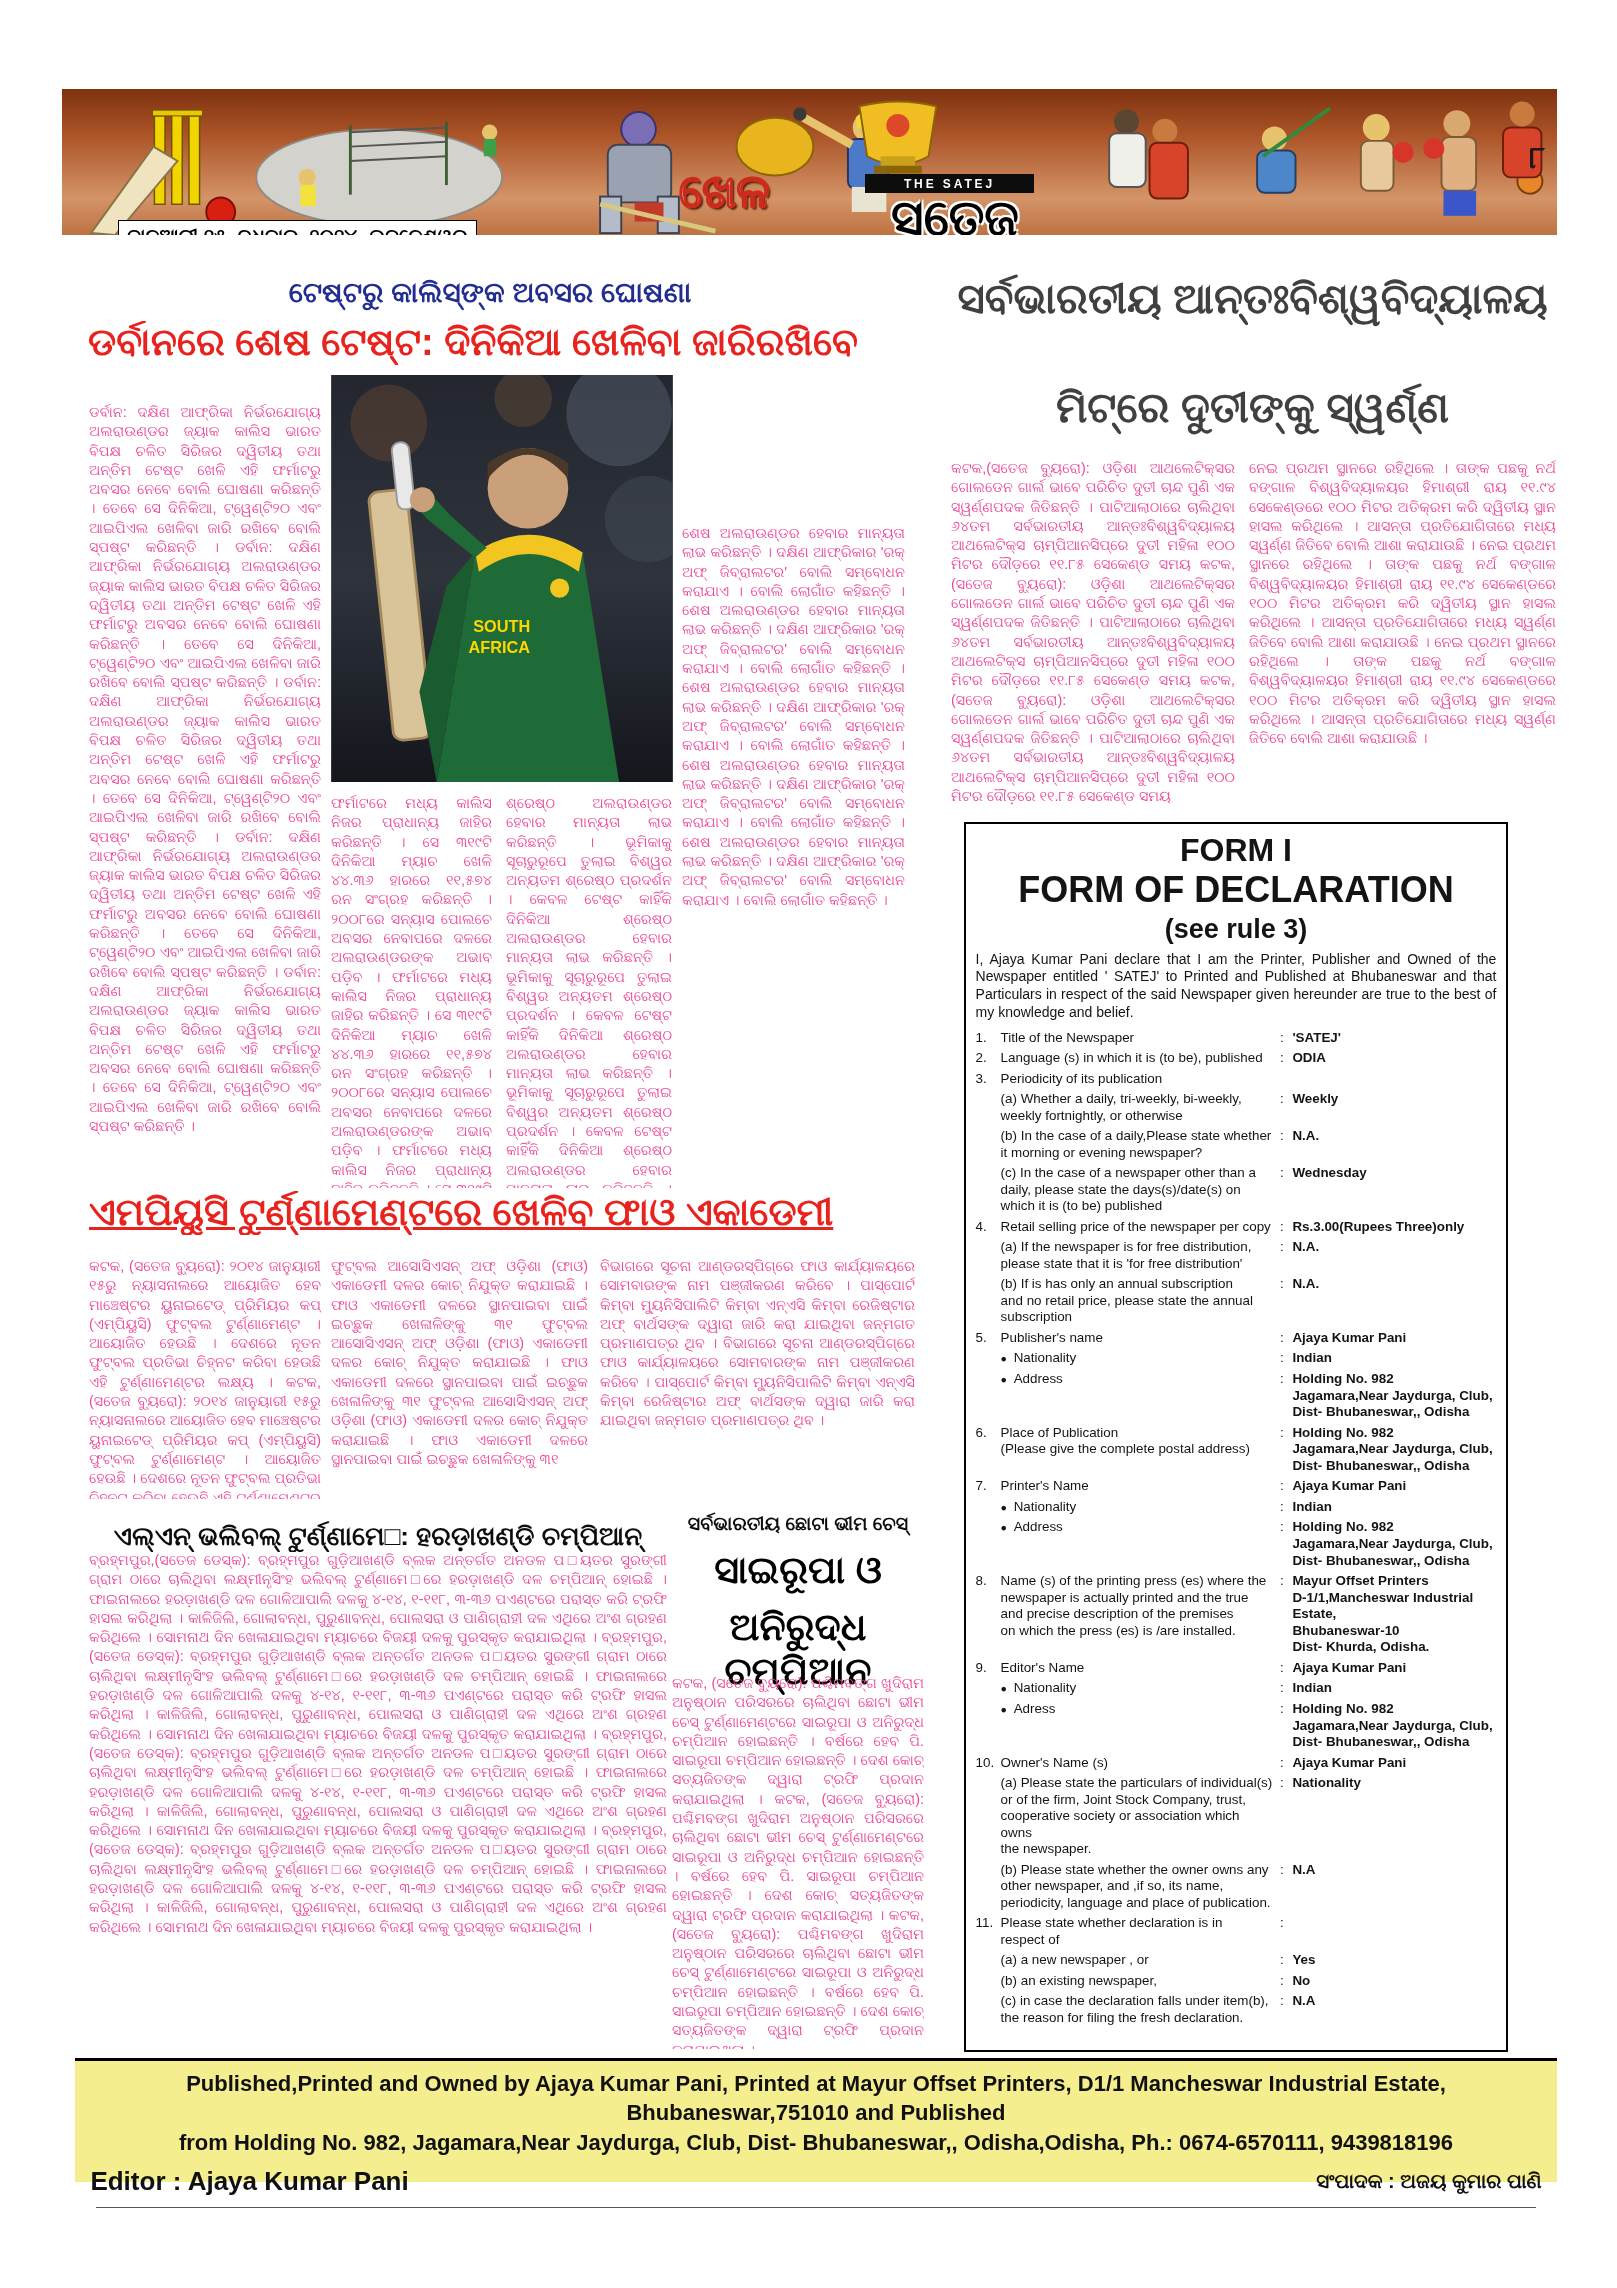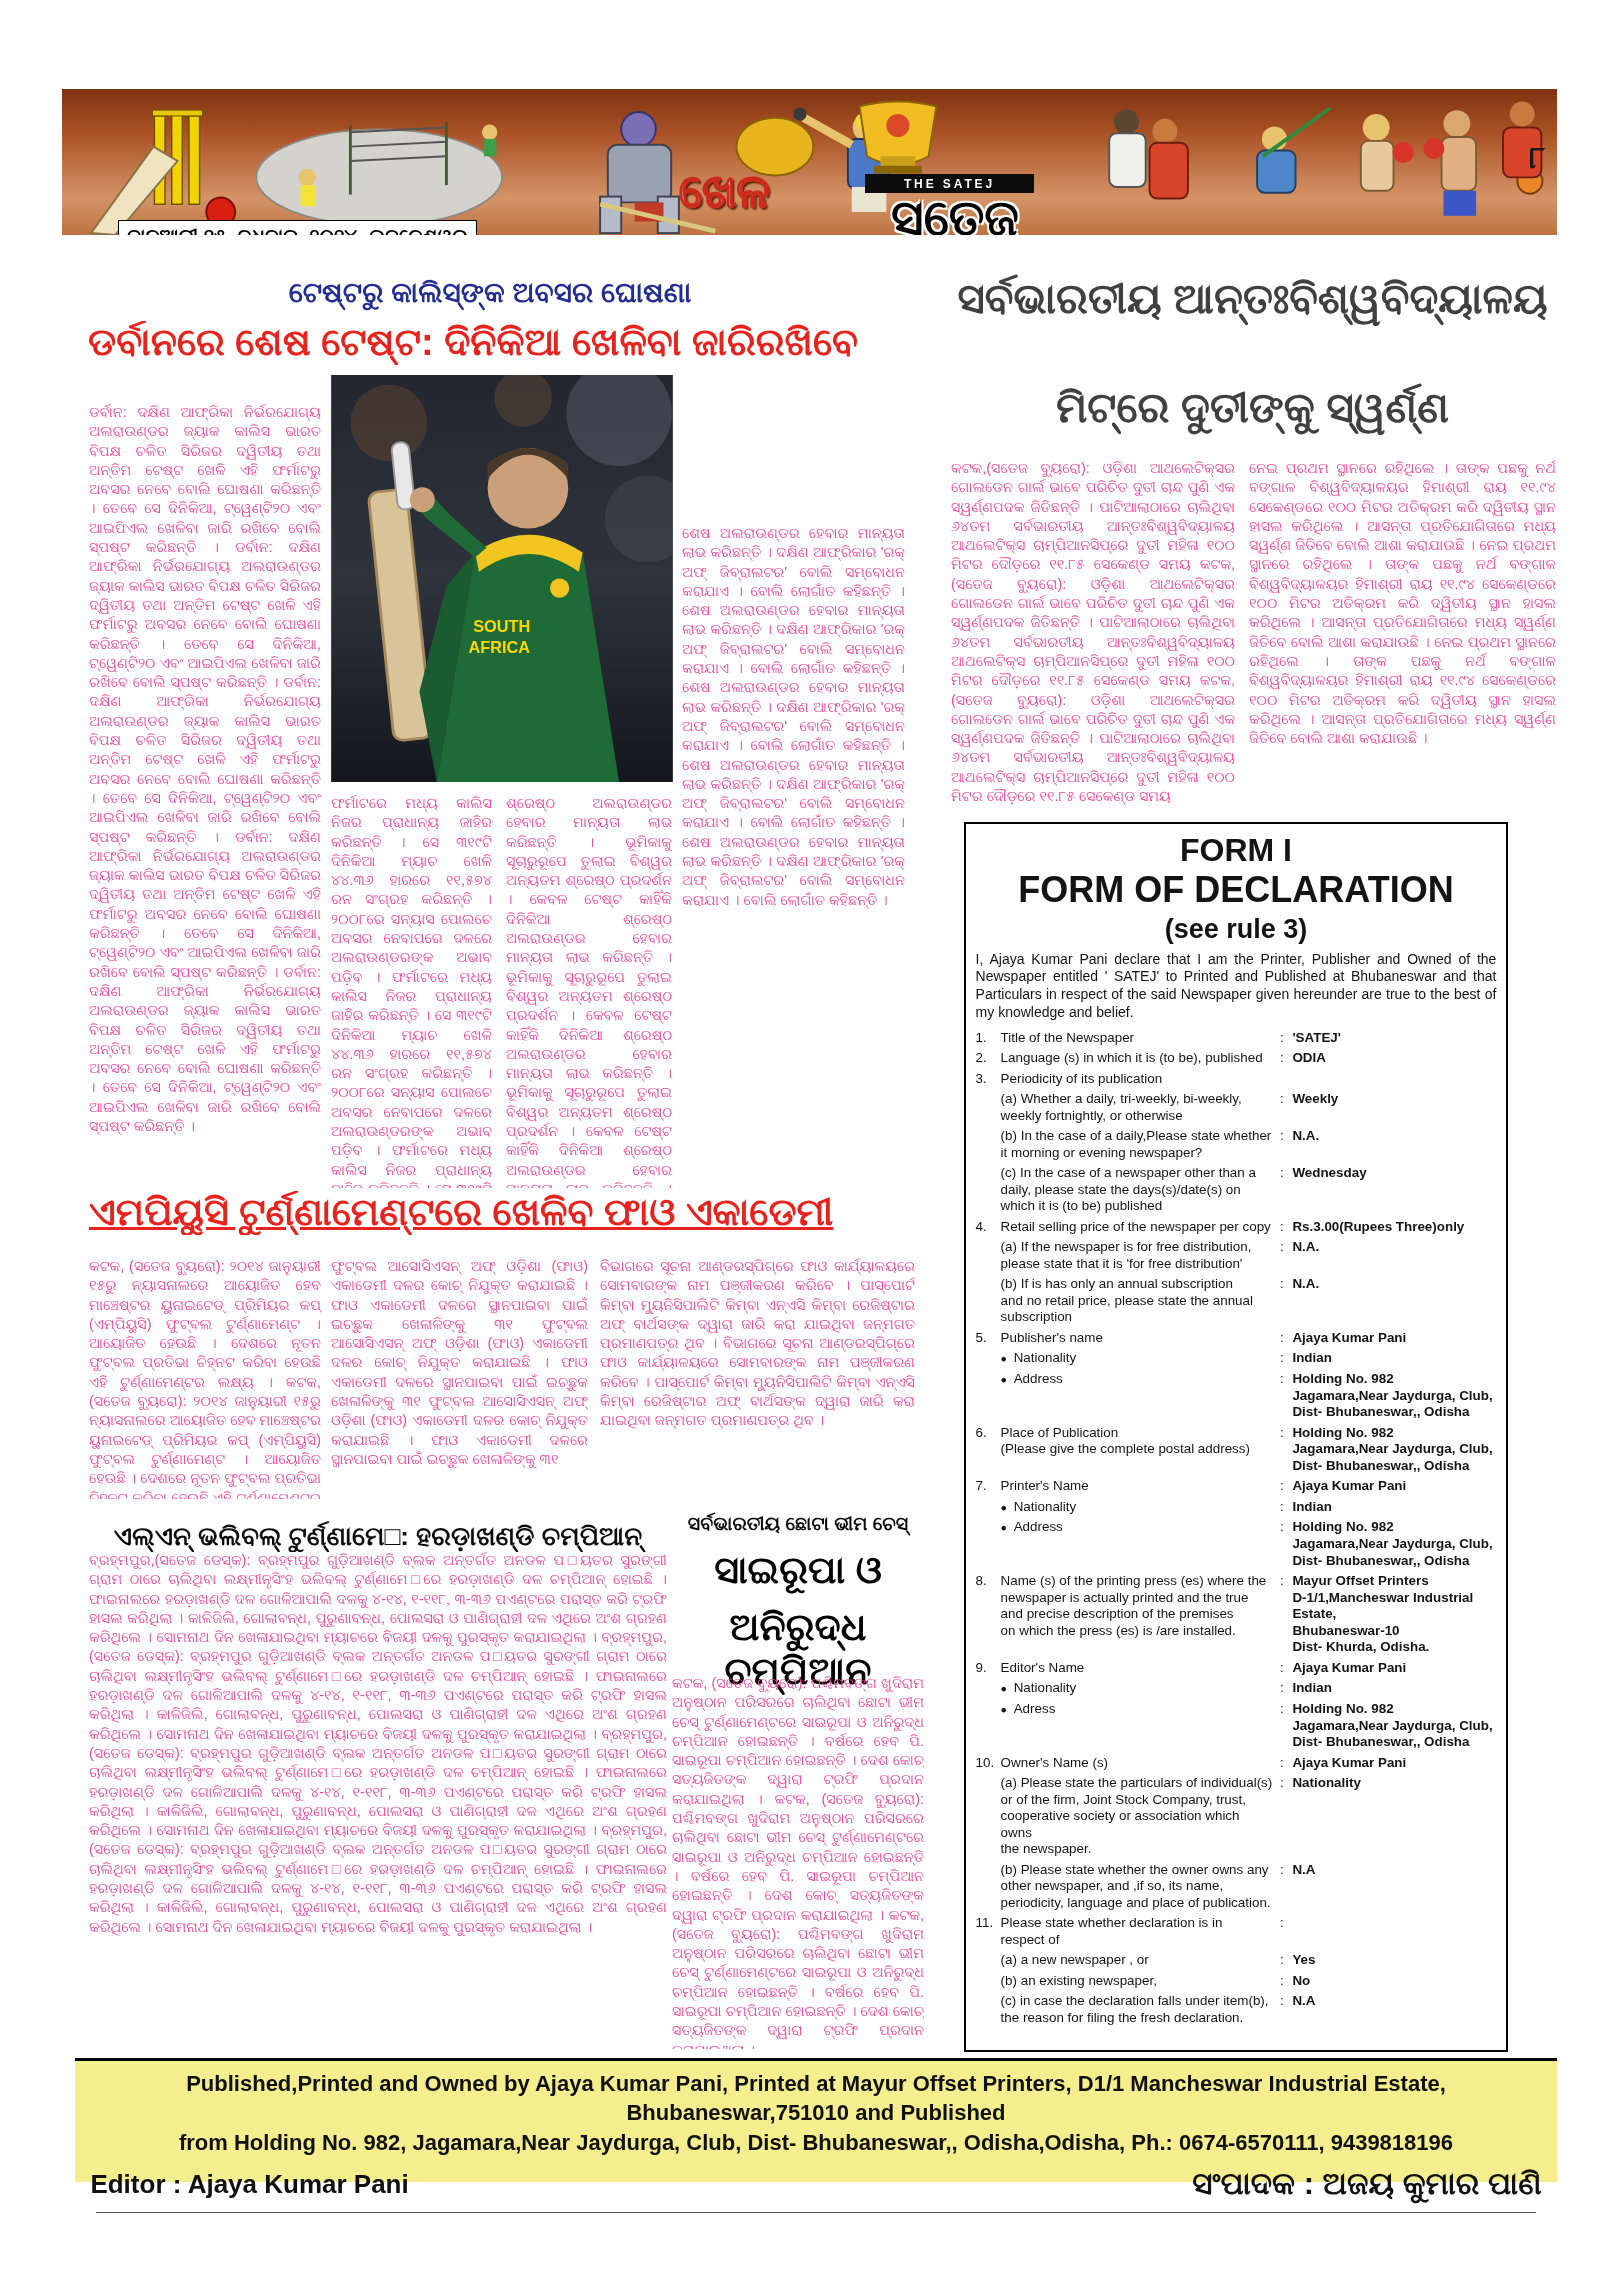--- a/index.html
+++ b/index.html
@@ -45,21 +45,21 @@
   .bullet{flex:none;margin-right:6.7px;font-size:10.6px;line-height:1.6;}
   .flab{flex:1;white-space:pre-line;padding-right:5.8px;line-height:1.24;}
   .fcolon{width:12.5px;flex:none;}
   .fval{width:204px;flex:none;font-weight:bold;white-space:pre-line;line-height:1.24;}
 
   
   .strip{background:#f4ee8e;border-top:3.8px solid #000;}
   .pub{text-align:center;font-weight:bold;font-size:22px;line-height:1.35;margin-top:7.7px;padding:0 29px;}
   .edrow{display:flex;justify-content:space-between;align-items:center;padding:0 15.4px;margin-top:8.6px;font-weight:bold;}
   .ed-en{font-size:26px;}
-  .ed-od{font-size:31px;}
+  .ed-od{font-size:20px;}
   .strip .rule{border:none;border-top:1.9px solid #555;margin:9.6px 21px 0 21px;}
 </style>
 </head>
 <body>
 
 <div class="sheet">
 
   <div class="abs banner" style="left:62px;top:89px;width:1495px;height:146px;">
     <svg width="1495" height="146" viewBox="0 0 1556 152">
 

